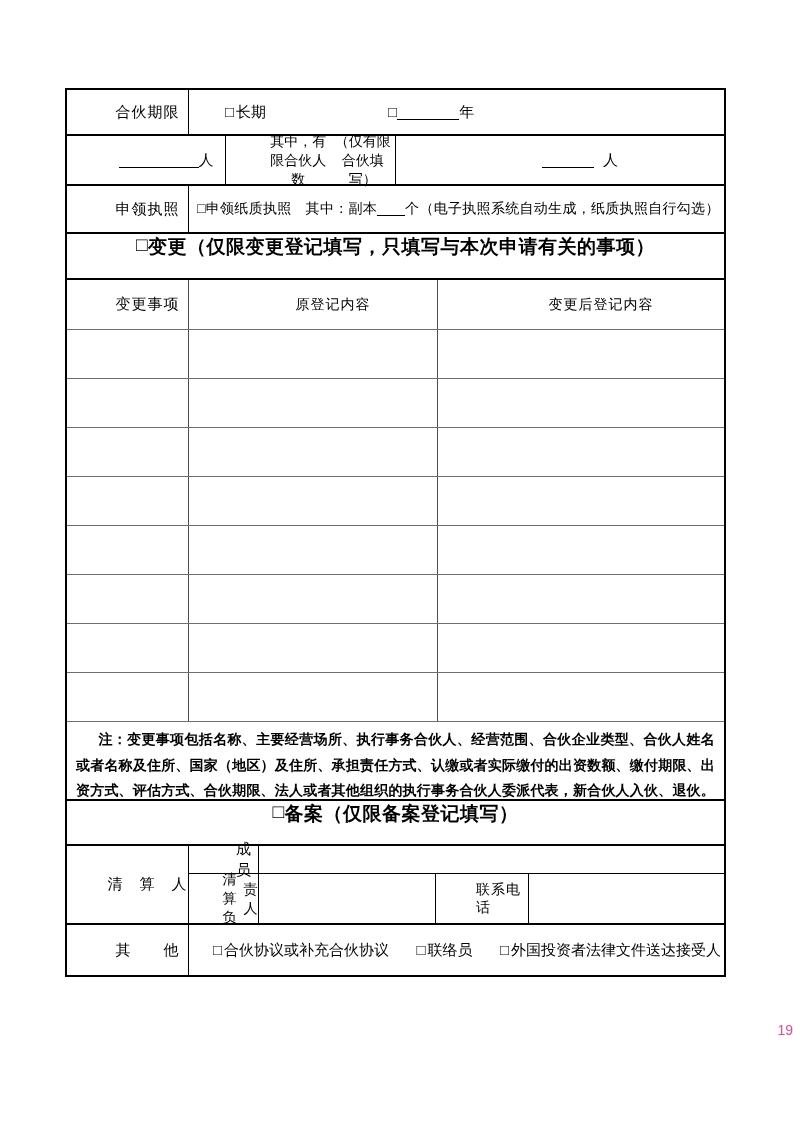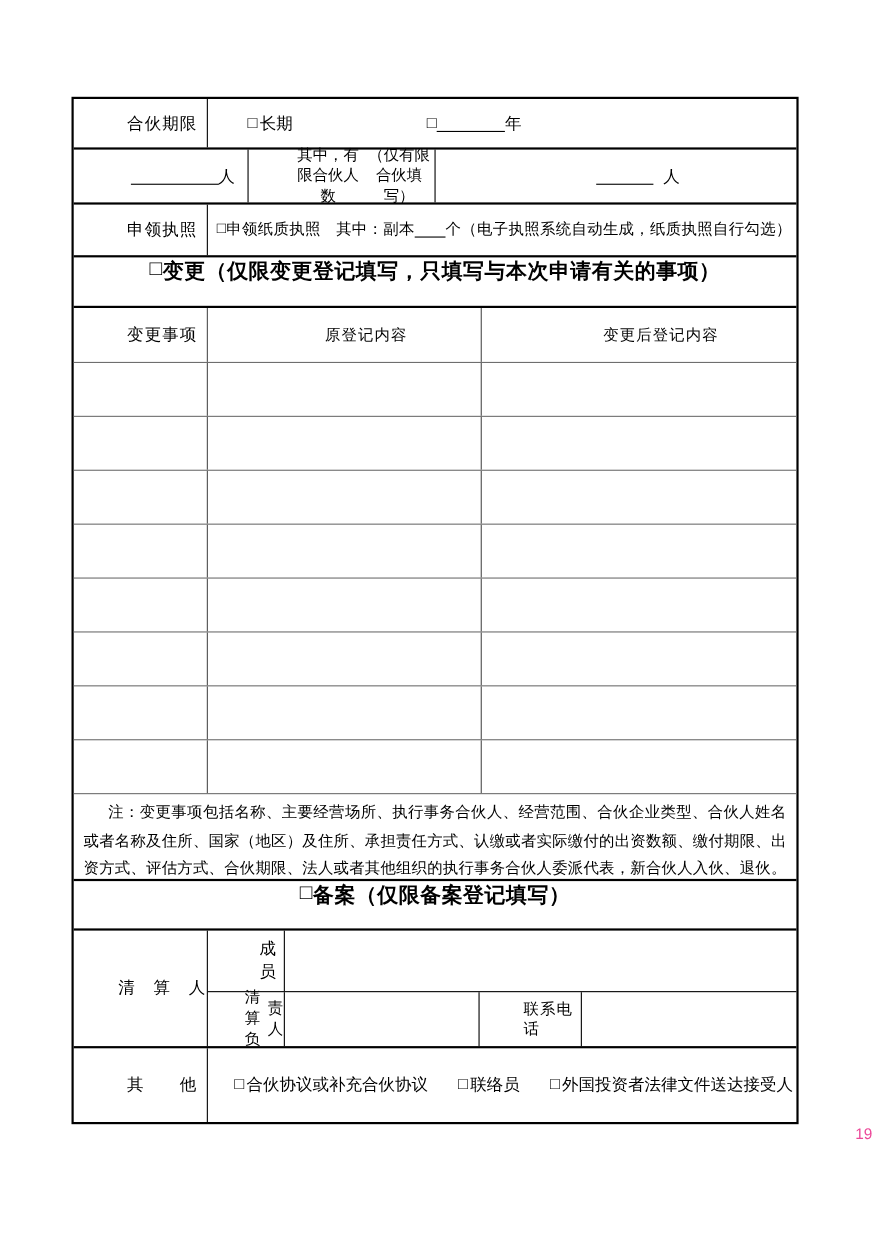--- a/index.html
+++ b/index.html
@@ -15,21 +15,21 @@
   .form {
     position: absolute; left: 65px; top: 88px; width: 661px;
     border: 2px solid #000;
     background: #fff;
   }
   .row { display: flex; align-items: stretch; }
   .cell { display: flex; align-items: center; justify-content: center; padding-left: 40px; }
   .grow { flex: 1 1 auto; min-width: 0; }
   
   .h46{height:46px}.h50{height:50px}.h48{height:48px}.h49{height:49px}
-  .h45{height:45px}.h40{height:56px}.h56{height:67px}.h79{height:79px}
+  .h45{height:45px}.h40{height:28px}.h56{height:50px}.h79{height:79px}
   
   .bb2{border-bottom:2px solid #000}
   .bb1{border-bottom:1px solid #000}
   .bbg{border-bottom:1px solid #6e6e6e}
   .br1{border-right:1px solid #000}
   .brg{border-right:1px solid #4d4d4d}
   
   .label-col{width:122px; font-size:15px; letter-spacing:1px;}
   .sub-col{width:70px; font-size:15px; text-align:center; line-height:21px;}
   .w159{width:159px}.w170{width:170px}.w249{width:249px}
@@ -44,20 +44,21 @@
     justify-content:center;
     font-family:"Liberation Sans","DejaVu Sans",sans-serif;
     font-weight:bold; font-size:19px; letter-spacing:.5px;
   }
   .chg-head{font-size:14px; letter-spacing:1px;}
   .note{
     display:block; padding:5px 9px 0 9px;
     font-size:14px; line-height:25.5px;
     text-align:justify; text-indent:1.6em;
     letter-spacing:.2px;
+    font-weight:bold;
   }
   .inline-gap{display:inline-flex; align-items:center; gap:9px;}
   .other-content{justify-content:space-between; padding:0 3px 0 24px; font-size:15px; white-space:nowrap;}
   .phone-label{font-size:14px; letter-spacing:1px;}
   .pagenum{
     position:absolute; left:0; top:1022px; width:100%;
     text-align:right; font-size:14px;
     font-family:"Liberation Sans","DejaVu Sans",sans-serif;
     color:#ec4899;
   }

